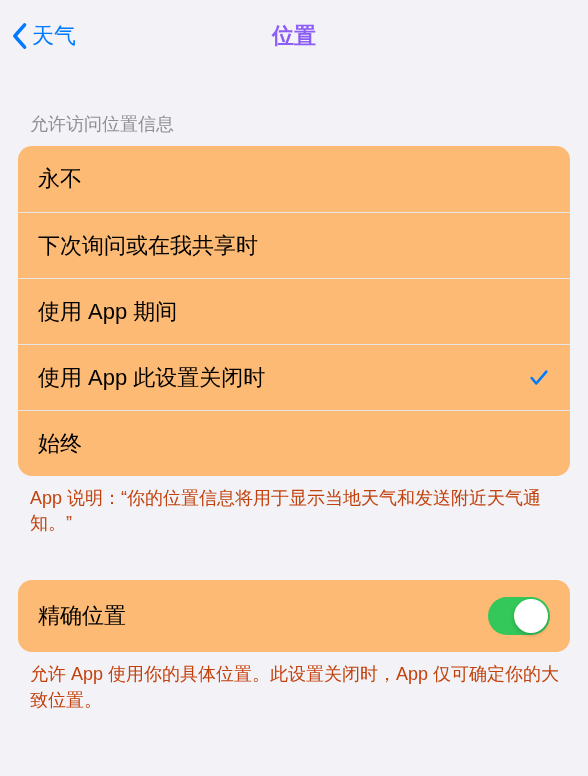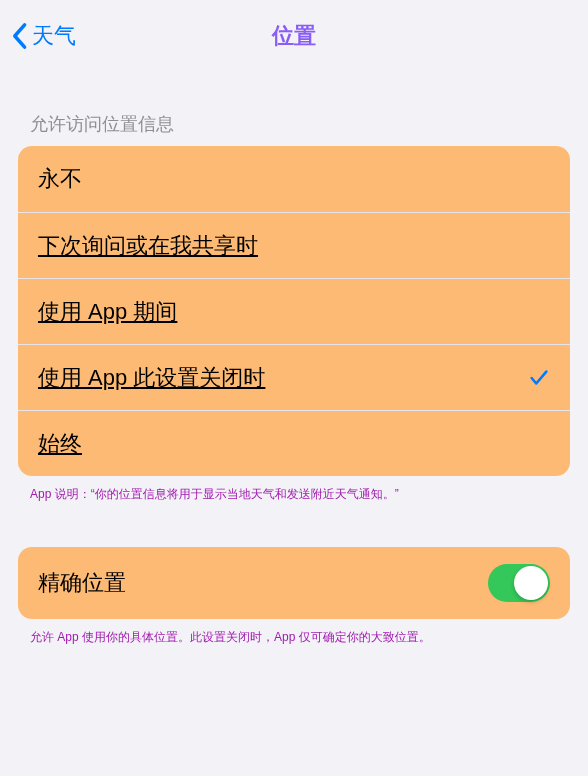--- a/index.html
+++ b/index.html
@@ -58,34 +58,33 @@
       align-items: center;
       justify-content: space-between;
       padding: 17px 20px;
       font-size: 22px;
       color: #000;
       cursor: pointer;
       min-height: 66px;
     }
     .list-item + .list-item {
       border-top: 1px solid #e5e5ea;
-      text-decoration: underline;
     }
     .list-item-label {
       flex: 1;
     }
     .checkmark {
       width: 22px;
       height: 22px;
       flex-shrink: 0;
     }
     .section-footer {
       padding: 10px 20px 0 30px;
-      font-size: 12px;
-      color: #a21caf;
+      font-size: 18px;
+      color: #c2410c;
       line-height: 1.4;
     }
     .section-spacer {
       height: 44px;
     }
     .toggle-switch {
       position: relative;
       width: 62px;
       height: 38px;
       background-color: #34c759;

